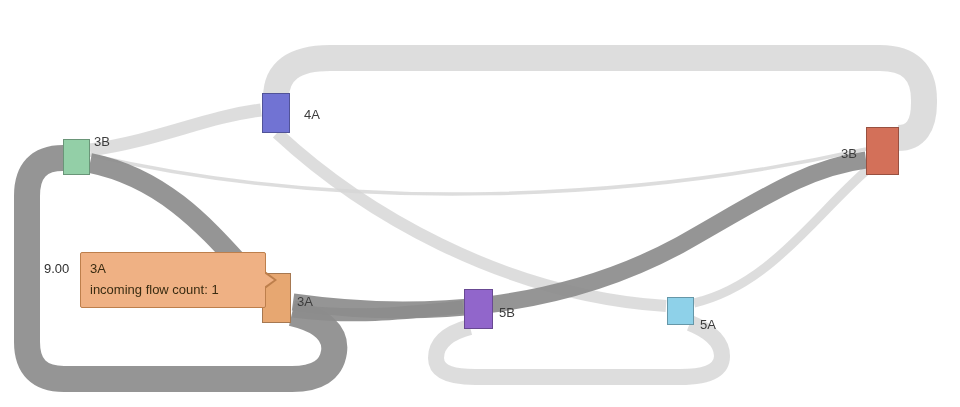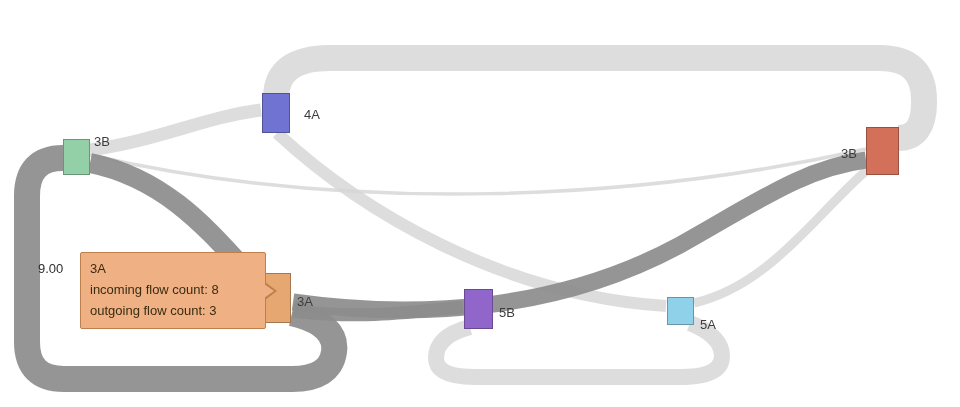--- a/index.html
+++ b/index.html
@@ -18,21 +18,21 @@
   .node-3a{left:262px;top:273px;width:29px;height:50px;background:var(--node_3a);}
   .node-5b{left:464px;top:289px;width:29px;height:40px;background:var(--node_5b);}
   .node-5a{left:667px;top:297px;width:27px;height:28px;background:var(--node_5a);}
   .nlabel{position:absolute;font-size:13px;color:var(--label_text);z-index:4;white-space:nowrap;}
   .lab-3b{left:94px;top:134px;}
   .lab-4a{left:296px;top:107px;margin-left:8px;}
   .lab-4b{left:841px;top:146px;}
   .lab-3a{left:297px;top:294px;}
   .lab-5b{left:499px;top:305px;}
   .lab-5a{left:700px;top:317px;}
-  .edge-value{position:absolute;left:38px;top:261px;font-size:13px;color:#2f2f2f;z-index:5;}
+  .edge-value{position:absolute;left:44px;top:261px;font-size:13px;color:#2f2f2f;z-index:5;}
   .tooltip{
     position:absolute;left:80px;top:252px;width:166px;z-index:6;
     background:var(--tooltip_bg);border:1.5px solid var(--tooltip_border);
     border-radius:2px;padding:5px 9px 7px 9px;
     font-size:13px;line-height:21px;color:var(--tooltip_text);
   }
   .tooltip::before{
     content:"";position:absolute;right:-12px;top:50%;transform:translateY(-50%);
     border-top:9px solid transparent;border-bottom:9px solid transparent;
     border-left:12px solid var(--tooltip_border);
@@ -75,17 +75,16 @@
   <span class="nlabel lab-4a">4A</span>
   <span class="nlabel lab-4b">3B</span>
   <span class="nlabel lab-3a">3A</span>
   <span class="nlabel lab-5b">5B</span>
   <span class="nlabel lab-5a">5A</span>
 
   <span class="edge-value">9.00</span>
 
   <div class="tooltip">
     <div class="tline">3A</div>
-    <div class="tline">incoming flow count: 8</div>
-    <div class="tline">outgoing flow count: 3</div>
+    <div class="tline">incoming flow count: 1</div>
   </div>
 
 </div>
 
 </body></html>

